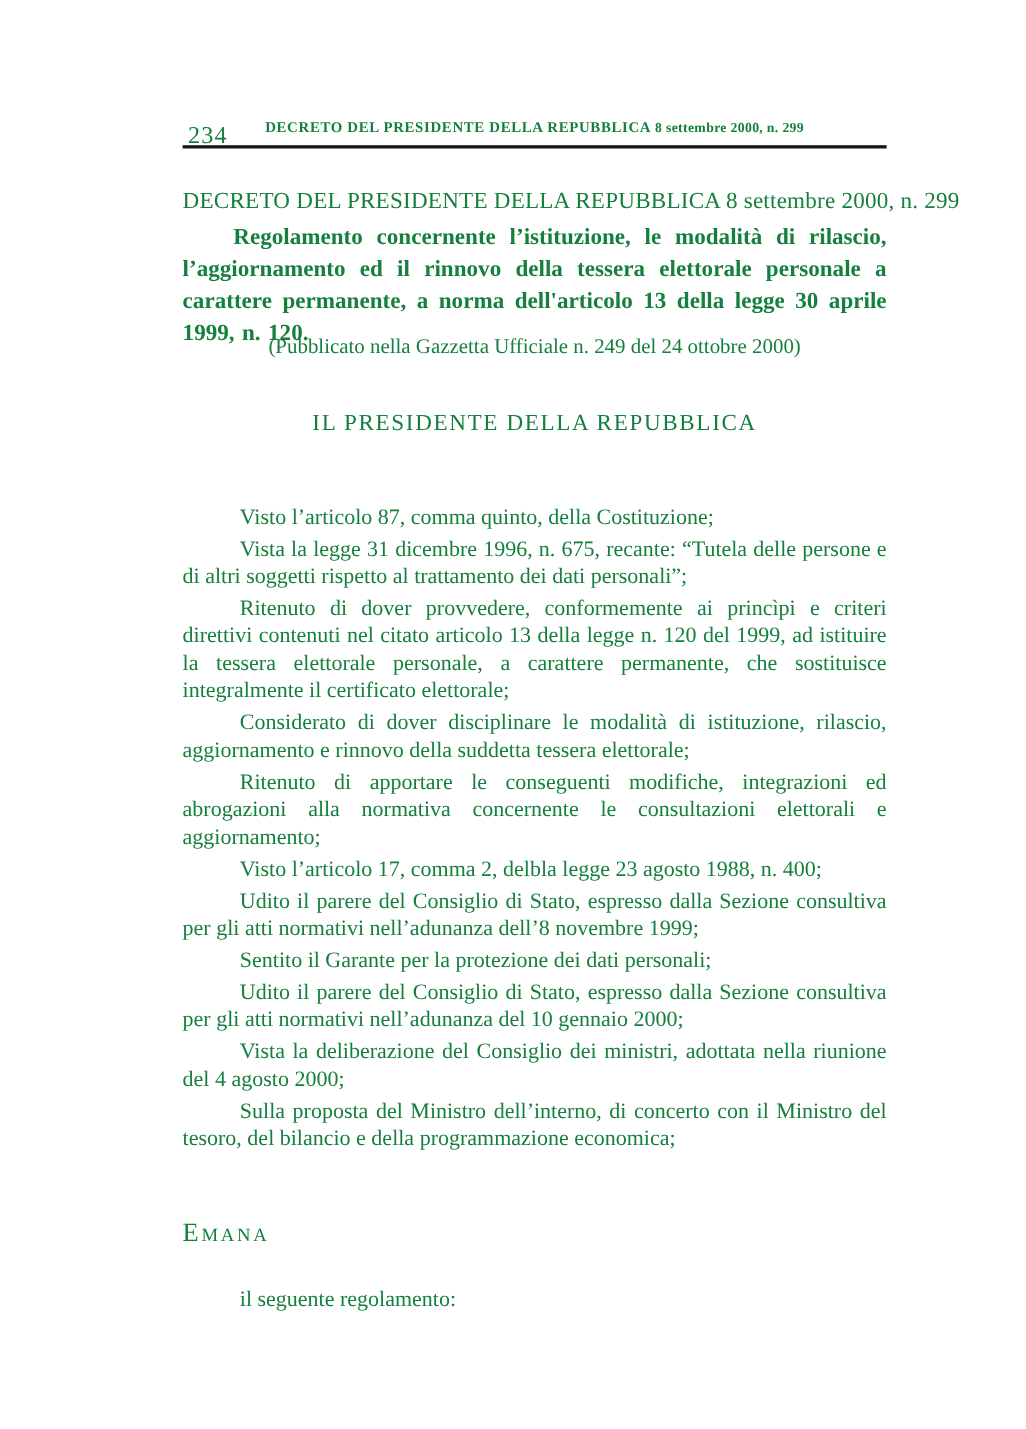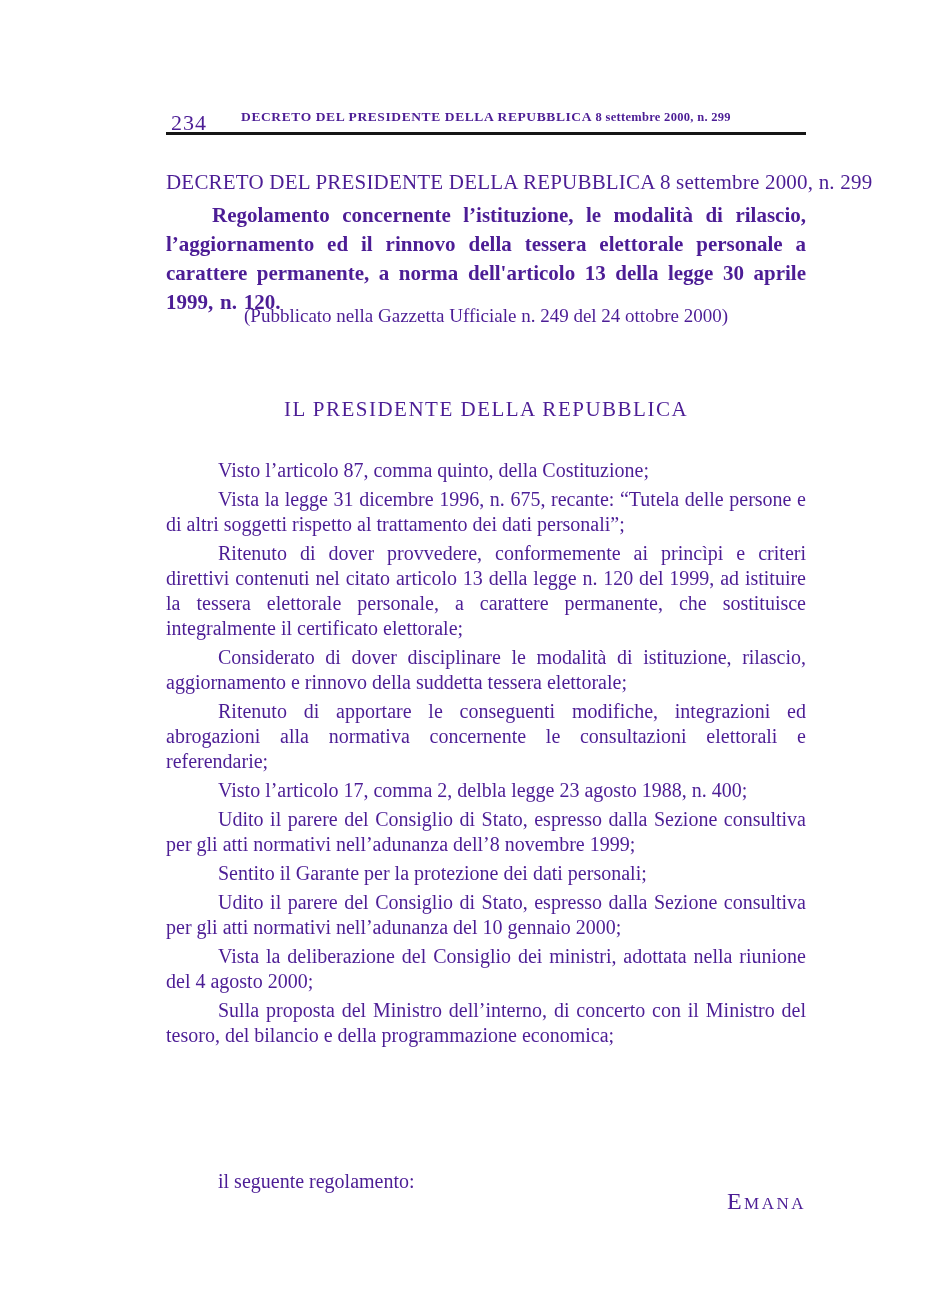--- a/index.html
+++ b/index.html
@@ -5,21 +5,21 @@
   html, body {
     margin: 0;
     padding: 0;
     background: #ffffff;
   }
   .page {
     position: relative;
     width: 933px;
     height: 1299px;
     background: #ffffff;
-    color: #4c1d95;
+    color: #15803d;
     font-family: "Liberation Serif", "DejaVu Serif", serif;
     overflow: hidden;
   }
   .column {
     position: absolute;
     left: 166px;
     top: 0;
     width: 640px;
   }
 
@@ -90,44 +90,43 @@
     font-size: 19px;
   }
   .doc-heading {
     position: absolute;
     top: 372px;
     left: 0;
     width: 100%;
     text-align: center;
     font-size: 21px;
     letter-spacing: 1.5px;
-    margin-top: 25px;
   }
 
   
   .recitals {
     position: absolute;
     top: 438px;
     left: 0;
     width: 100%;
     margin-top: 20px;
   }
   .recital {
     margin: 0 0 4px 0;
     font-size: 20px;
     line-height: 25px;
     text-align: justify;
     text-indent: 52px;
   }
   .emana {
     position: absolute;
-    top: 1188px;
+    top: 1108px;
     left: 0;
     width: 100%;
-    text-align: right;
+    text-align: left;
     font-variant: small-caps;
     font-size: 24px;
     letter-spacing: 2.5px;
   }
   .closing {
     position: absolute;
     top: 1170px;
     left: 0;
     width: 100%;
     font-size: 20px;
@@ -152,21 +151,21 @@
 
     <div class="pub-note">(Pubblicato nella Gazzetta Ufficiale n. 249 del 24 ottobre 2000)</div>
 
     <div class="doc-heading">IL PRESIDENTE DELLA REPUBBLICA</div>
 
     <div class="recitals">
         <p class="recital">Visto l’articolo 87, comma quinto, della Costituzione;</p>
         <p class="recital">Vista la legge 31 dicembre 1996, n. 675, recante: “Tutela delle persone e di altri soggetti rispetto al trattamento dei dati personali”;</p>
         <p class="recital">Ritenuto di dover provvedere, conformemente ai princìpi e criteri direttivi contenuti nel citato articolo 13 della legge n. 120 del 1999, ad istituire la tessera elettorale personale, a carattere permanente, che sostituisce integralmente il certificato elettorale;</p>
         <p class="recital">Considerato di dover disciplinare le modalità di istituzione, rilascio, aggiornamento e rinnovo della suddetta tessera elettorale;</p>
-        <p class="recital">Ritenuto di apportare le conseguenti modifiche, integrazioni ed abrogazioni alla normativa concernente le consultazioni elettorali e referendarie;</p>
+        <p class="recital">Ritenuto di apportare le conseguenti modifiche, integrazioni ed abrogazioni alla normativa concernente le consultazioni elettorali e aggiornamento;</p>
         <p class="recital">Visto l’articolo 17, comma 2, delbla legge 23 agosto 1988, n. 400;</p>
         <p class="recital">Udito il parere del Consiglio di Stato, espresso dalla Sezione consultiva per gli atti normativi nell’adunanza dell’8 novembre 1999;</p>
         <p class="recital">Sentito il Garante per la protezione dei dati personali;</p>
         <p class="recital">Udito il parere del Consiglio di Stato, espresso dalla Sezione consultiva per gli atti normativi nell’adunanza del 10 gennaio 2000;</p>
         <p class="recital">Vista la deliberazione del Consiglio dei ministri, adottata nella riunione del 4 agosto 2000;</p>
         <p class="recital">Sulla proposta del Ministro dell’interno, di concerto con il Ministro del tesoro, del bilancio e della programmazione economica;</p>
       </div>
 
     <div class="emana">Emana</div>
 

